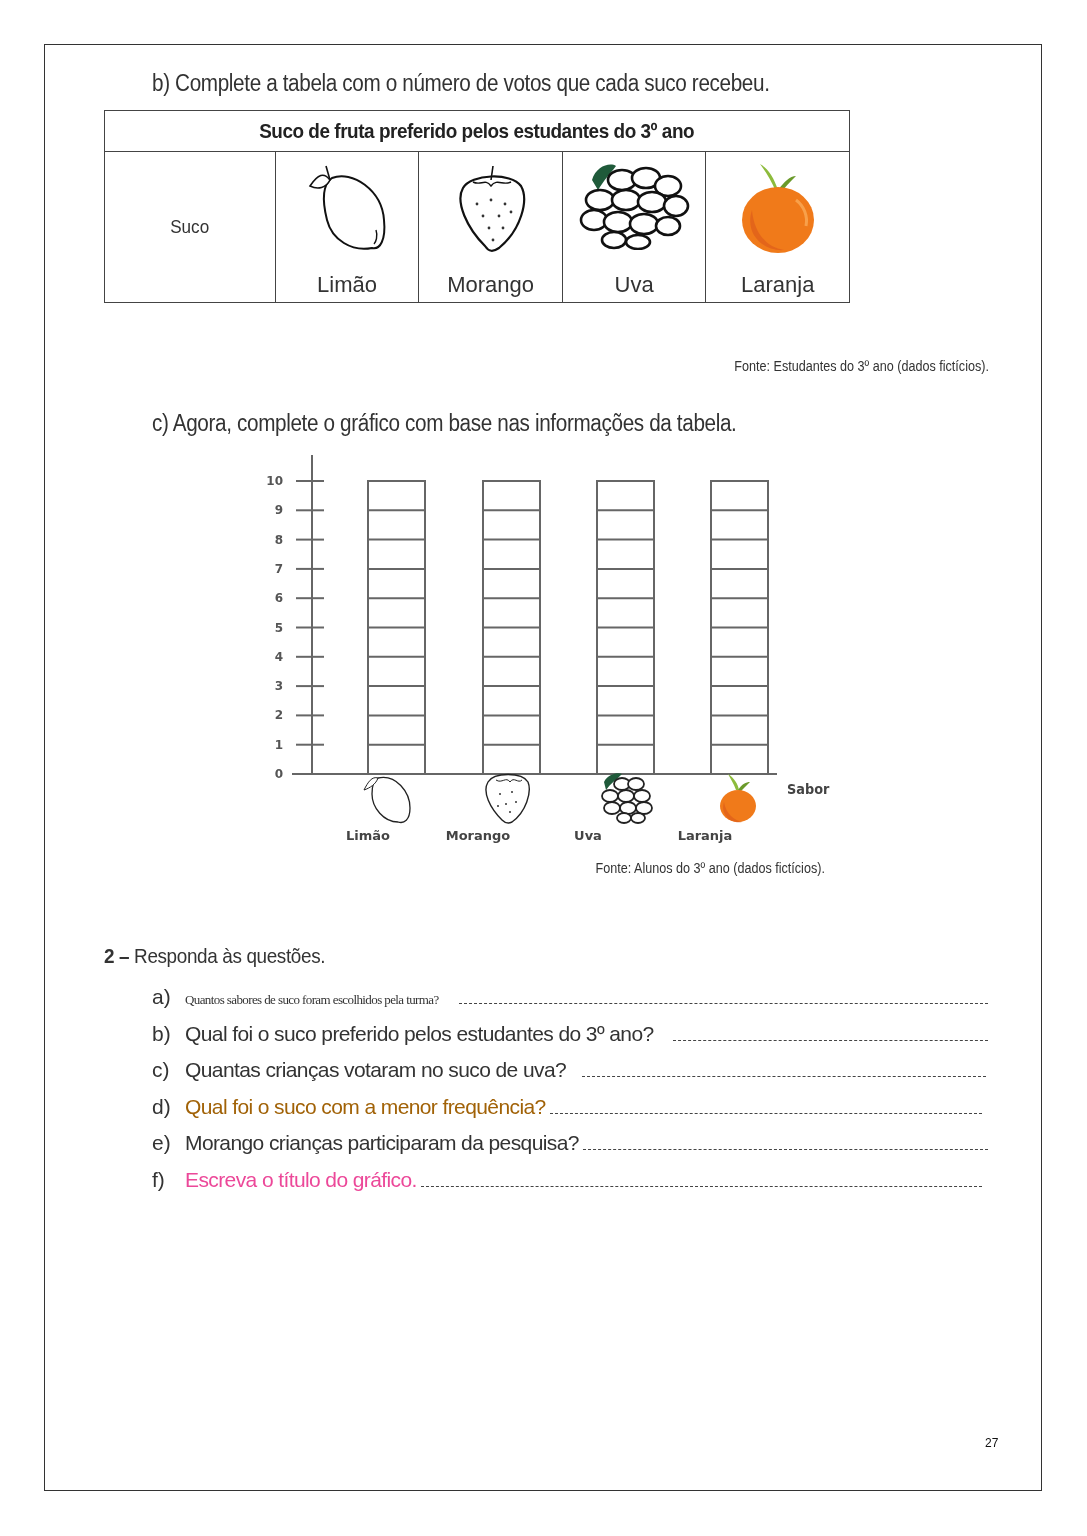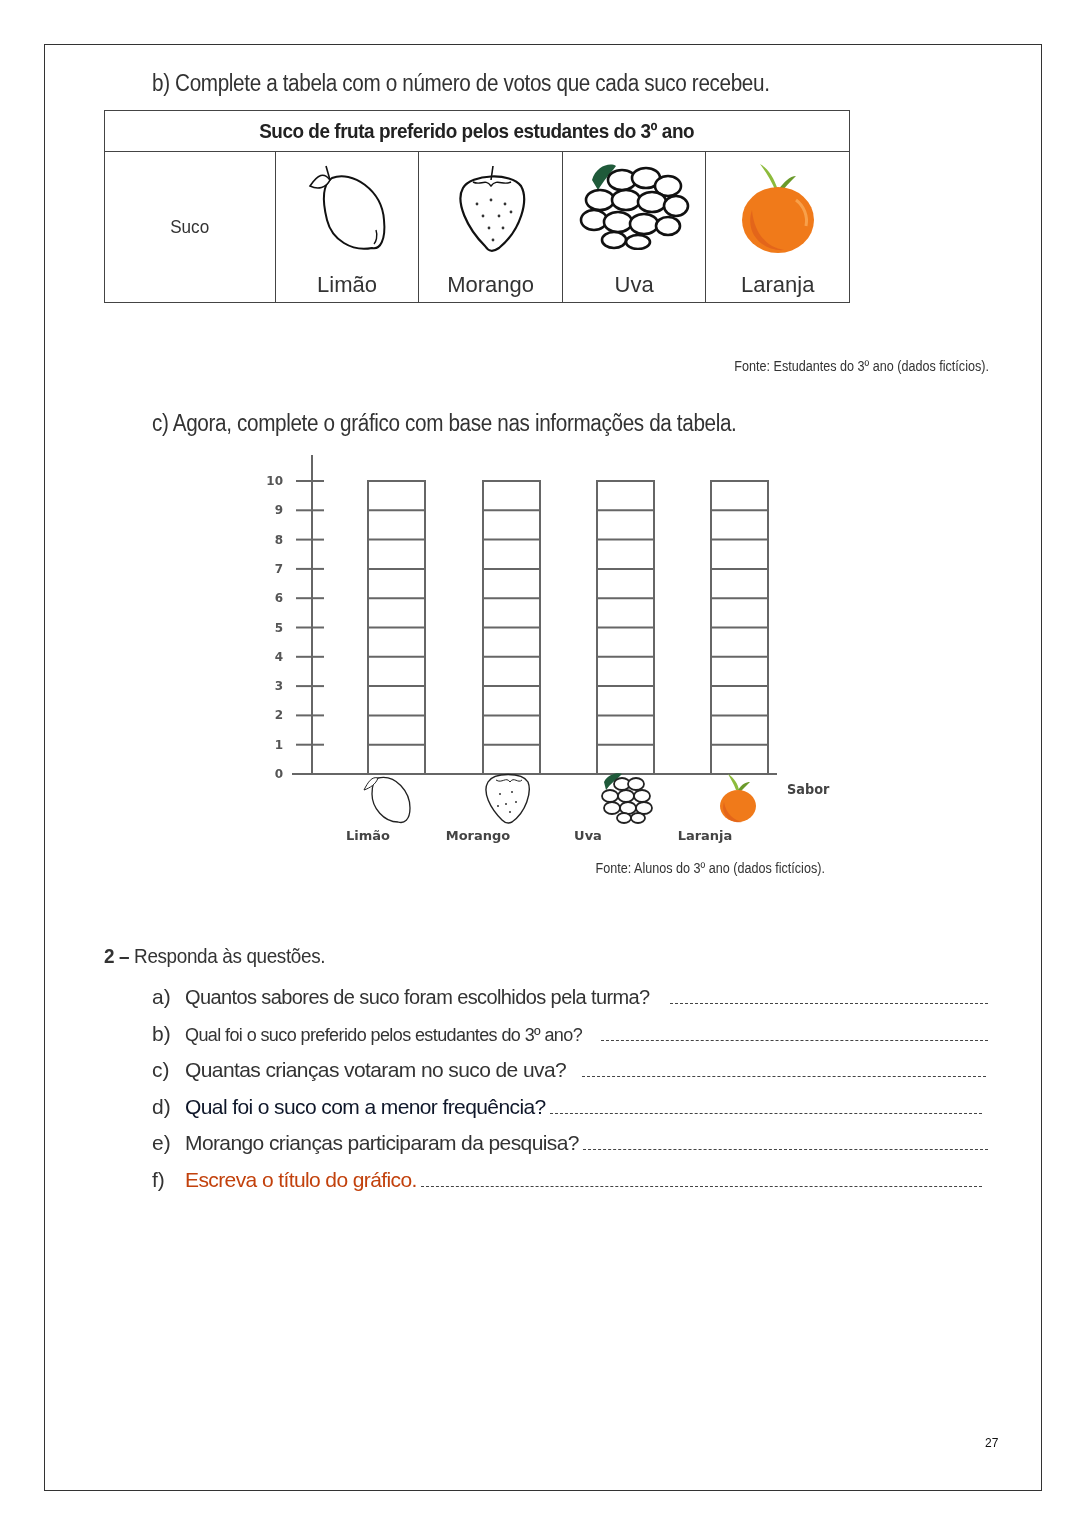--- a/index.html
+++ b/index.html
@@ -220,43 +220,43 @@
 <div class="source" style="right:262px; top:860px;">Fonte: Alunos do 3º ano (dados fictícios).</div>
 
 <div class="qtext" style="left:104px; top:944px;">
   <b>2 –</b>
   <span>Responda às questões.</span>
 </div>
 
 <div id="questions">
     <div style="position: absolute; left: 152px; top: 985px; height: 28px; width: 836px; display: flex; align-items: baseline;">
       <span style="font-size: 21px; color: rgb(51, 51, 51); width: 33px; flex: 0 0 auto;">a)</span>
-      <span style="font-size: 20px; color: rgb(51, 51, 51); white-space: nowrap; letter-spacing: -0.6px; flex: 0 0 auto; margin-right: 20px;">Quantos sabores de suco foram escolhidos pela turma?</span>
+      <span style="font-size: 13px; color: rgb(51, 51, 51); white-space: nowrap; letter-spacing: -0.6px; flex: 0 0 auto; margin-right: 20px; font-family: Liberation Serif, serif;">Quantos sabores de suco foram escolhidos pela turma?</span>
       <span class="answer-line" style="flex: 1 1 0%;"></span>
     </div>
     <div style="position: absolute; left: 152px; top: 1021.5px; height: 28px; width: 836px; display: flex; align-items: baseline;">
       <span style="font-size: 21px; color: rgb(51, 51, 51); width: 33px; flex: 0 0 auto;">b)</span>
-      <span style="font-size: 18px; color: rgb(51, 51, 51); white-space: nowrap; letter-spacing: -0.6px; flex: 0 0 auto; margin-right: 19px;">Qual foi o suco preferido pelos estudantes do 3º ano?</span>
+      <span style="font-size: 21px; color: rgb(51, 51, 51); white-space: nowrap; letter-spacing: -0.6px; flex: 0 0 auto; margin-right: 19px;">Qual foi o suco preferido pelos estudantes do 3º ano?</span>
       <span class="answer-line" style="flex: 1 1 0%;"></span>
     </div>
     <div style="position: absolute; left: 152px; top: 1058px; height: 28px; width: 834px; display: flex; align-items: baseline;">
       <span style="font-size: 21px; color: rgb(51, 51, 51); width: 33px; flex: 0 0 auto;">c)</span>
       <span style="font-size: 21px; color: rgb(51, 51, 51); white-space: nowrap; letter-spacing: -0.6px; flex: 0 0 auto; margin-right: 16px;">Quantas crianças votaram no suco de uva?</span>
       <span class="answer-line" style="flex: 1 1 0%;"></span>
     </div>
     <div style="position: absolute; left: 152px; top: 1094.5px; height: 28px; width: 830px; display: flex; align-items: baseline;">
       <span style="font-size: 21px; color: rgb(51, 51, 51); width: 33px; flex: 0 0 auto;">d)</span>
-      <span style="font-size: 21px; color: #0f172a; white-space: nowrap; letter-spacing: -0.6px; flex: 0 0 auto; margin-right: 4px;">Qual foi o suco com a menor frequência?</span>
+      <span style="font-size: 21px; color: #a16207; white-space: nowrap; letter-spacing: -0.6px; flex: 0 0 auto; margin-right: 4px;">Qual foi o suco com a menor frequência?</span>
       <span class="answer-line" style="flex: 1 1 0%;"></span>
     </div>
     <div style="position: absolute; left: 152px; top: 1131px; height: 28px; width: 836px; display: flex; align-items: baseline;">
       <span style="font-size: 21px; color: rgb(51, 51, 51); width: 33px; flex: 0 0 auto;">e)</span>
       <span style="font-size: 21px; color: rgb(51, 51, 51); white-space: nowrap; letter-spacing: -0.6px; flex: 0 0 auto; margin-right: 4px;">Morango crianças participaram da pesquisa?</span>
       <span class="answer-line" style="flex: 1 1 0%;"></span>
     </div>
     <div style="position: absolute; left: 152px; top: 1167.5px; height: 28px; width: 830px; display: flex; align-items: baseline;">
       <span style="font-size: 21px; color: rgb(51, 51, 51); width: 33px; flex: 0 0 auto;">f)</span>
-      <span style="font-size: 21px; color: #c2410c; white-space: nowrap; letter-spacing: -0.6px; flex: 0 0 auto; margin-right: 4px;">Escreva o título do gráfico.</span>
+      <span style="font-size: 21px; color: #ec4899; white-space: nowrap; letter-spacing: -0.6px; flex: 0 0 auto; margin-right: 4px;">Escreva o título do gráfico.</span>
       <span class="answer-line" style="flex: 1 1 0%;"></span>
     </div>
   </div>
 
 <div class="pagenum">27</div>
 
 </body></html>

